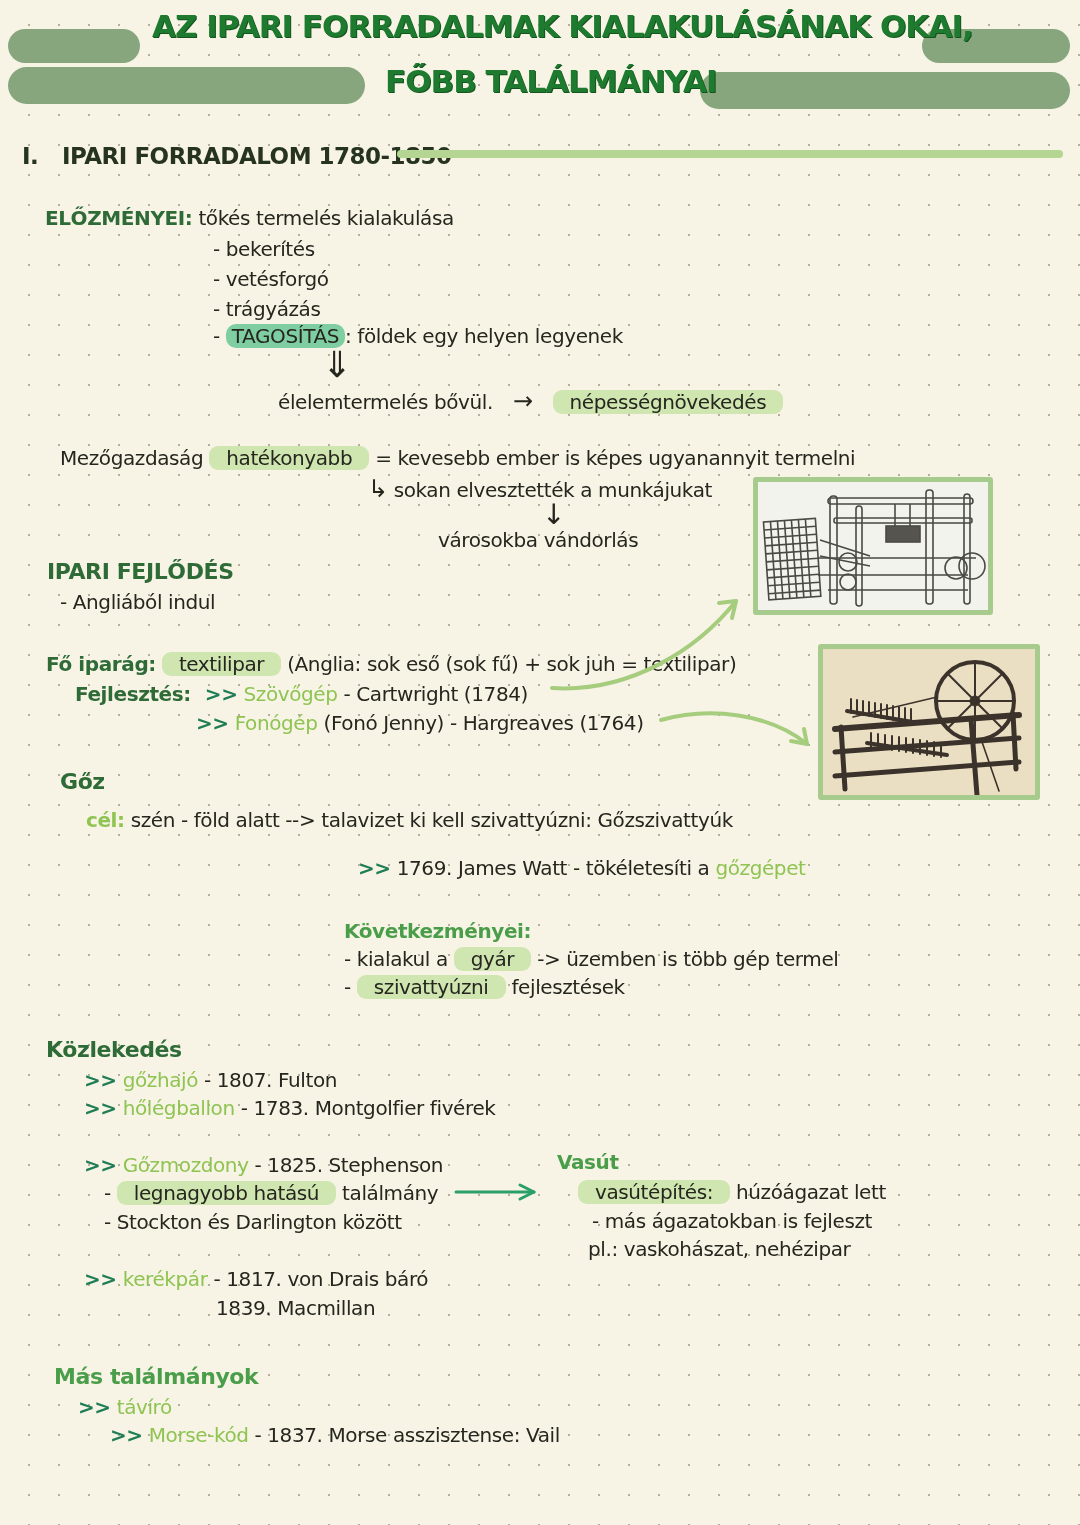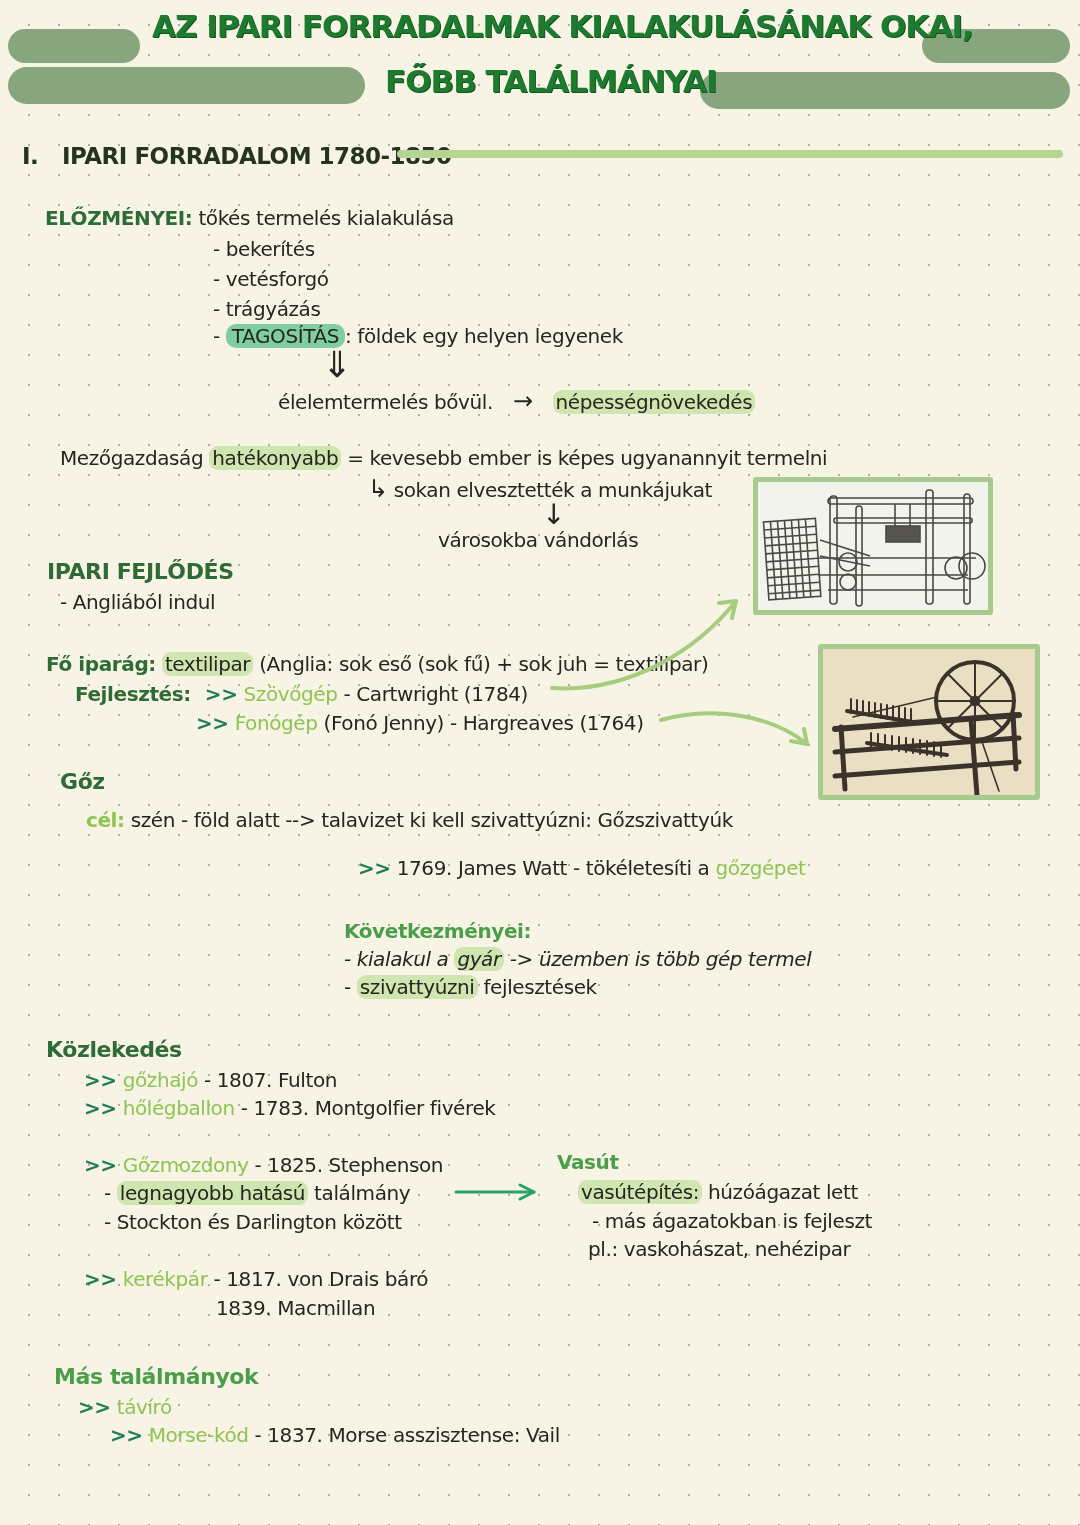--- a/index.html
+++ b/index.html
@@ -21,21 +21,21 @@
     position:absolute;white-space:nowrap;
     font-size:31px;font-weight:bold;letter-spacing:-1px;
     color:#1d7a2e;text-shadow:1px 1px 0 #14541e;
   }
   .sec-head{position:absolute;white-space:nowrap;font-size:23px;font-weight:bold;letter-spacing:-0.5px;color:#26331f;}
   .sec-line{position:absolute;background:#b5d693;border-radius:4px;height:8px;}
   .dg{color:#2e6b36;font-weight:bold;}          
   .mg{color:#4a9e49;font-weight:bold;}          
   .lg{color:#8fc452;}                            
   .chev{color:#1f7d55;font-weight:bold;}         
-  .hl{background:#cfe6b0;border-radius:9px;padding:0 3px;}
+  .hl{background:#cfe6b0;border-radius:9px;padding:0 17px;}
   .hlm{background:#7fcea2;border-radius:10px;padding:0 6px;}
   .glyph{position:absolute;color:#26261f;}
   .img-frame{position:absolute;margin:0;border:5px solid #a6cb8d;border-radius:3px;line-height:0;}
   svg{display:block;}
 </style>
 </head>
 <body>
 
 <div class="page">
 
@@ -170,21 +170,21 @@
     <span class="lg" style="font-weight:bold;">cél:</span>
     <span>szén - föld alatt --&gt; talavizet ki kell szivattyúzni: Gőzszivattyúk</span>
   </div>
   <div class="line" style="left:358px;top:856px;">
     <span class="chev">&gt;&gt;</span>
     <span>1769. James Watt - tökéletesíti a</span>
     <span class="lg">gőzgépet</span>
   </div>
 
   <div class="line mg" style="left:344px;top:919px;">Következményei:</div>
-  <div class="line" style="left:344px;top:947px;font-style:italic;">
+  <div class="line" style="left:344px;top:947px;">
     <span>- kialakul a</span>
     <span class="hl">gyár</span>
     <span>-&gt; üzemben is több gép termel</span>
   </div>
   <div class="line" style="left:344px;top:975px;">
     <span>-</span>
     <span class="hl">szivattyúzni</span>
     <span>fejlesztések</span>
   </div>
 

